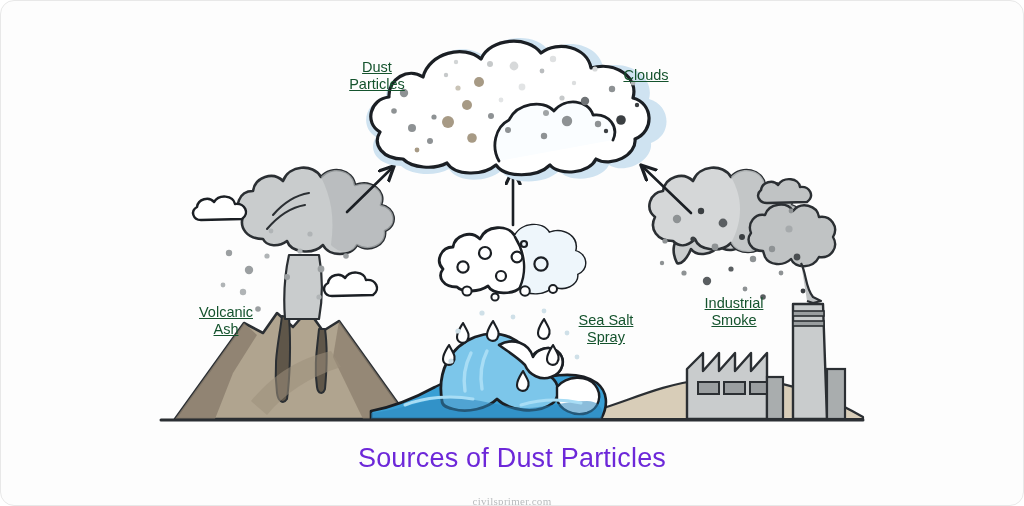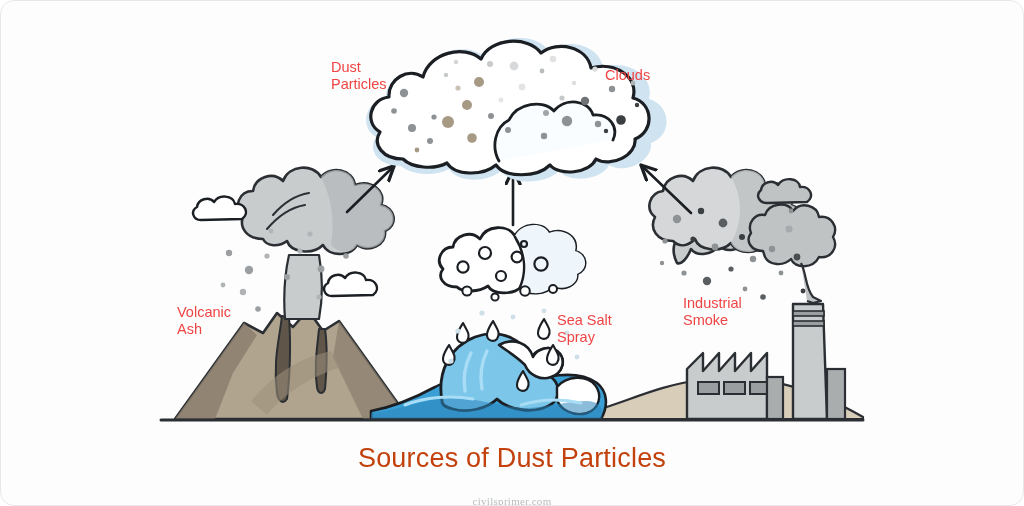--- a/index.html
+++ b/index.html
@@ -18,34 +18,36 @@
     overflow: hidden;
     font-family: "Liberation Sans", sans-serif;
   }
   #scene {
     position: absolute;
     inset: 0;
   }
   .lbl {
     position: absolute;
     font-family: "Liberation Sans", sans-serif;
-    color: #ef4444;
+    color: #14532d;
+    text-align: center;
     line-height: 1.18;
     white-space: pre;
     pointer-events: none;
+    text-decoration: underline;
   }
   .lbl-sm { font-size: 14.5px; }
   .title {
     position: absolute;
     left: 0;
     right: 0;
     top: 442px;
     text-align: center;
     font-size: 27px;
-    color: #c2410c;
+    color: #6d28d9;
     font-family: "Liberation Sans", sans-serif;
     letter-spacing: 0.2px;
   }
   .footer {
     position: absolute;
     left: 0;
     right: 0;
     top: 494px;
     text-align: center;
     font-size: 11px;

